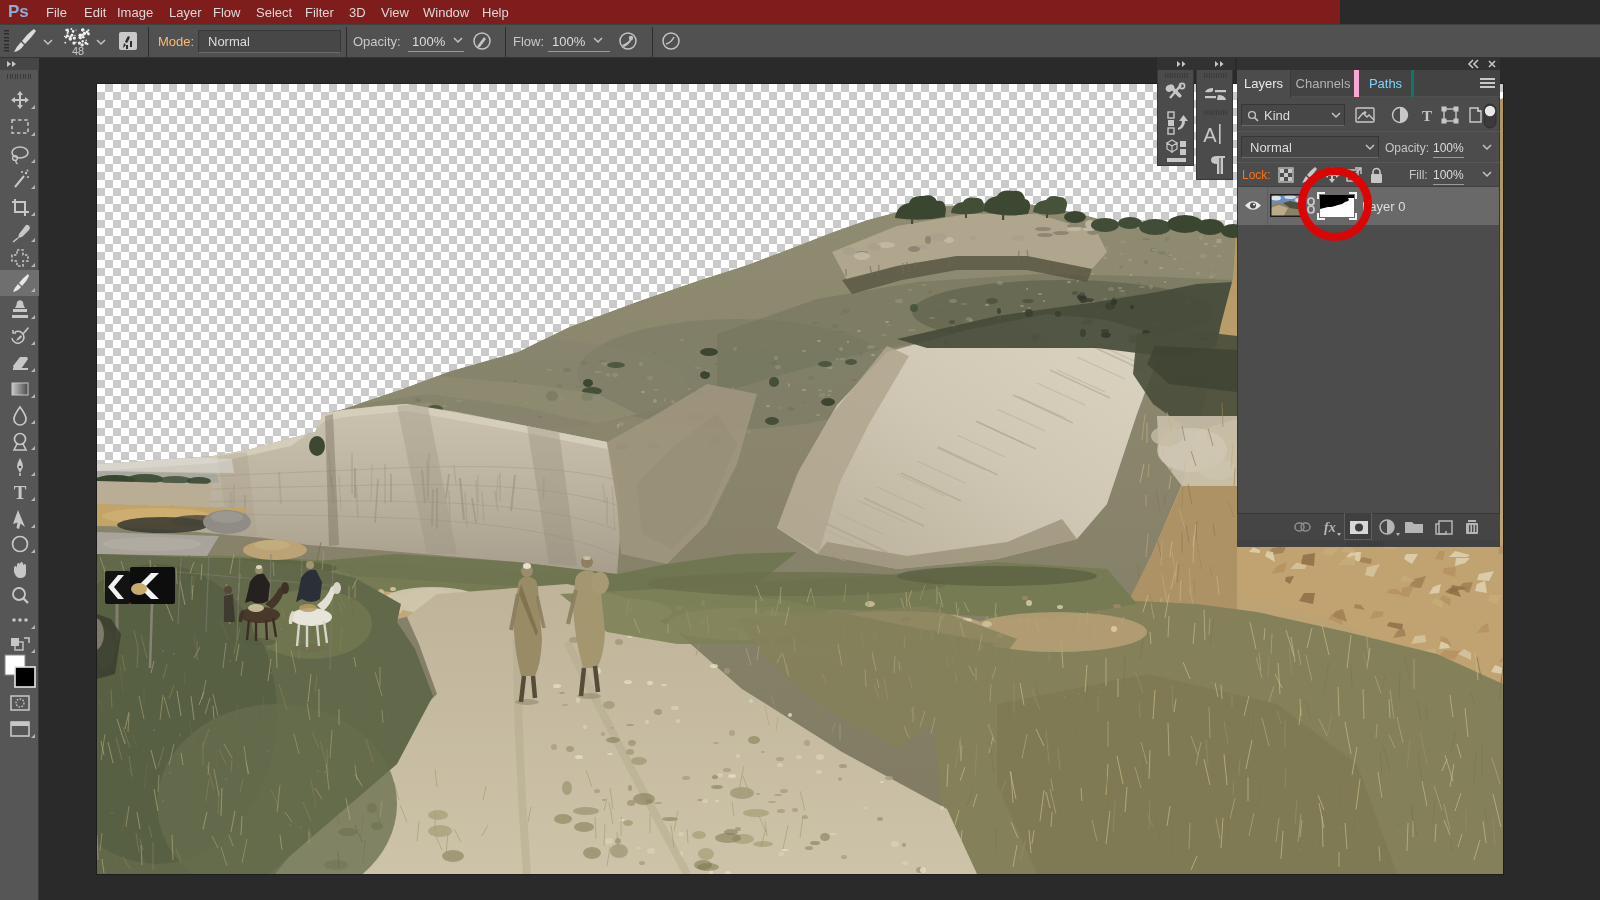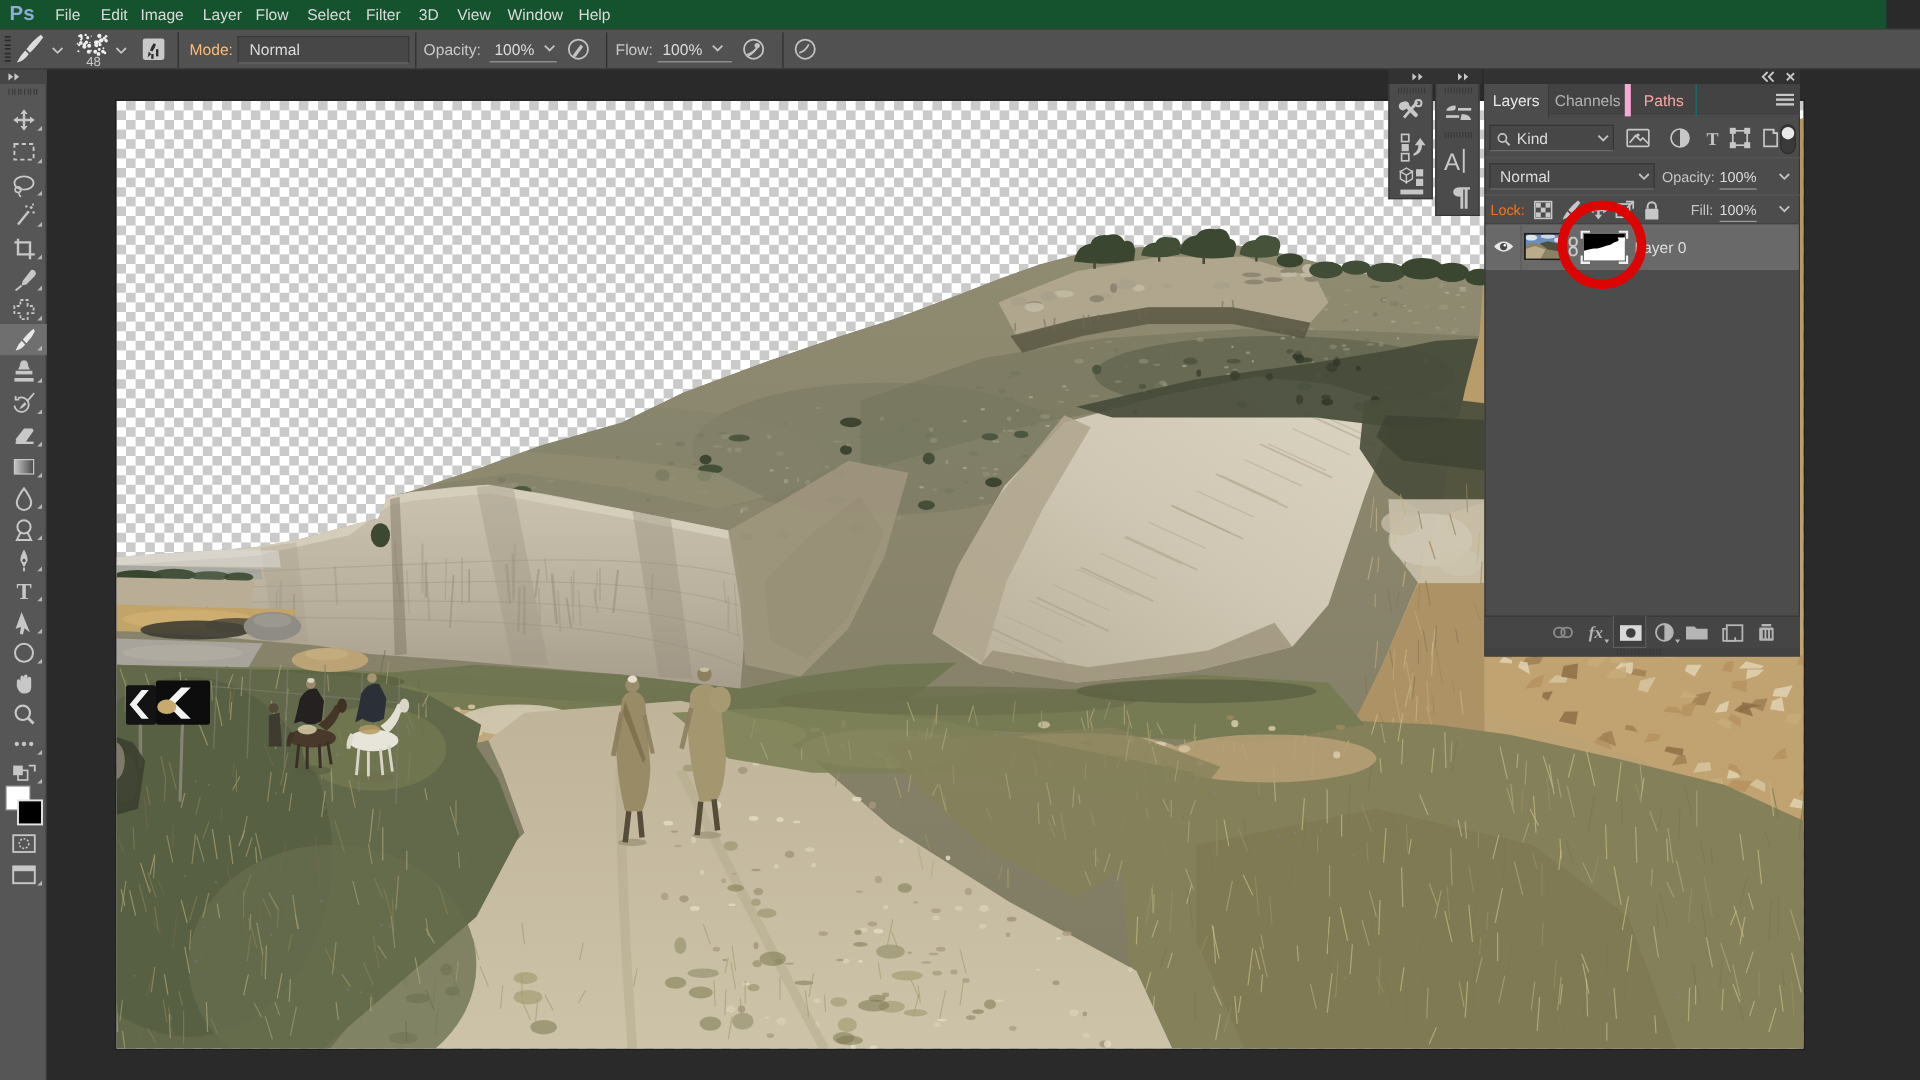--- a/index.html
+++ b/index.html
@@ -1,18 +1,18 @@
 <!DOCTYPE html>
 <html><head><meta charset="utf-8"><style>
 *{margin:0;padding:0;box-sizing:border-box}
 body{width:1600px;height:900px;background:#2a2a2a;font-family:"Liberation Sans",sans-serif;overflow:hidden;position:relative}
 </style></head>
 <body>
 
-<div style="position:absolute;left:0;top:0;width:1572px;height:24px;background:#14532d;color:#dadada;font-size:13px">
+<div style="position:absolute;left:0;top:0;width:1340px;height:24px;background:#7f1d1d;color:#dadada;font-size:13px">
 <span style="position:absolute;left:8px;top:2px;font-size:17px;font-weight:bold;color:#8cadd8">Ps</span>
 <span style="position:absolute;left:46px;top:5px">File</span>
     <span style="position:absolute;left:84px;top:5px">Edit</span>
     <span style="position:absolute;left:117px;top:5px">Image</span>
     <span style="position:absolute;left:169px;top:5px">Layer</span>
     <span style="position:absolute;left:213px;top:5px">Flow</span>
     <span style="position:absolute;left:256px;top:5px">Select</span>
     <span style="position:absolute;left:305px;top:5px">Filter</span>
     <span style="position:absolute;left:349px;top:5px">3D</span>
     <span style="position:absolute;left:381px;top:5px">View</span>
@@ -1851,21 +1851,21 @@
 </svg>
 <div style="position:absolute;left:1237px;top:58px;width:263px;height:489px;background:#4c4c4c;border:1px solid #373737"></div>
 <div style="position:absolute;left:1237px;top:58px;width:263px;height:12px;background:#323232"></div>
 <svg style="position:absolute;left:1465px;top:59px" width="34" height="10" viewBox="0 0 34 10">
     <path d="M8,1 L4,5 8,9 M13,1 L9,5 13,9" stroke="#c7c7c7" stroke-width="1.6" fill="none"></path>
     <path d="M24,1 l6,6 M30,1 l-6,6" stroke="#c7c7c7" stroke-width="1.6" transform="translate(0,1)"></path>
   </svg>
 <div style="position:absolute;left:1237px;top:70px;width:263px;height:27px;background:#434343;border-bottom:1px solid #4f4f4f"></div>
 <div style="position:absolute;left:1237px;top:70px;width:54px;height:28px;background:#4c4c4c;border-right:1px solid #3a3a3a;color:#e8e8e8;font-size:13px;line-height:28px;text-align:center">Layers</div>
 <div style="position:absolute;left:1292px;top:70px;width:67px;height:27px;color:#b2b2b2;font-size:13px;line-height:28px;text-align:center;border-right:5px solid #f9a8d4">Channels</div>
-<div style="position:absolute;left:1360px;top:70px;width:54px;height:27px;color:#fca5a5;font-size:13px;line-height:28px;text-align:center;border-right:1px solid #0f766e">Paths</div>
+<div style="position:absolute;left:1360px;top:70px;width:54px;height:27px;color:#7dd3fc;font-size:13px;line-height:28px;text-align:center;border-right:3px solid #0f766e">Paths</div>
 <svg style="position:absolute;left:1480px;top:78px" width="15" height="12" viewBox="0 0 15 12">
     <g fill="#c7c7c7">
       <rect x="0" y="0" width="15" height="2"></rect>
       <rect x="0" y="4" width="15" height="2"></rect>
       <rect x="0" y="8" width="15" height="2"></rect>
     </g>
   </svg>
 <div style="position:absolute;left:1241px;top:104px;width:104px;height:22px;background:#474747;border:1px solid #363636;border-bottom-color:#6b6b6b;color:#dcdcdc;font-size:13px;line-height:22px">
     <svg style="position:absolute;left:5px;top:5px" width="12" height="12" viewBox="0 0 12 12">
       <circle cx="5" cy="5" r="3.4" fill="none" stroke="#c3c3c3" stroke-width="1.4"></circle>

